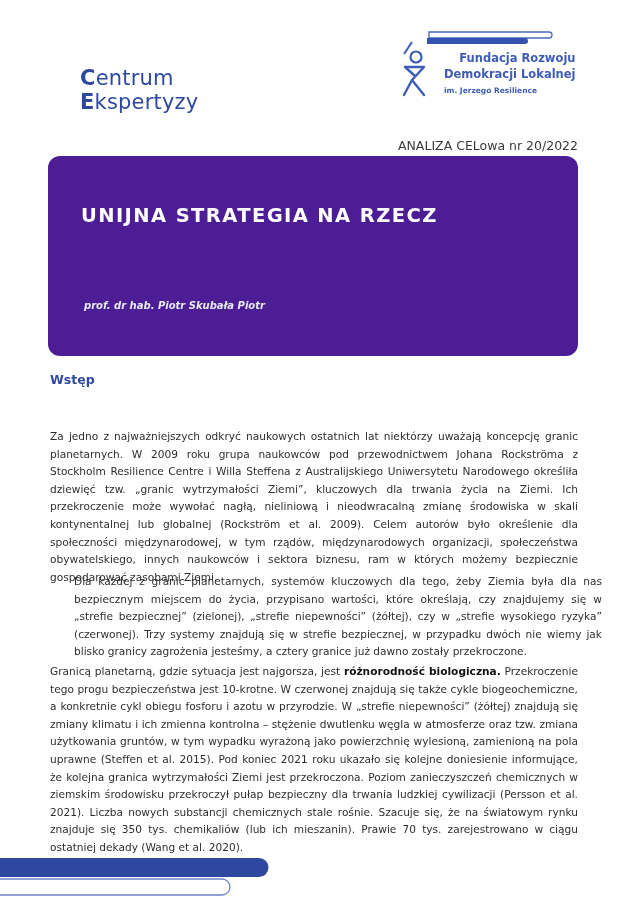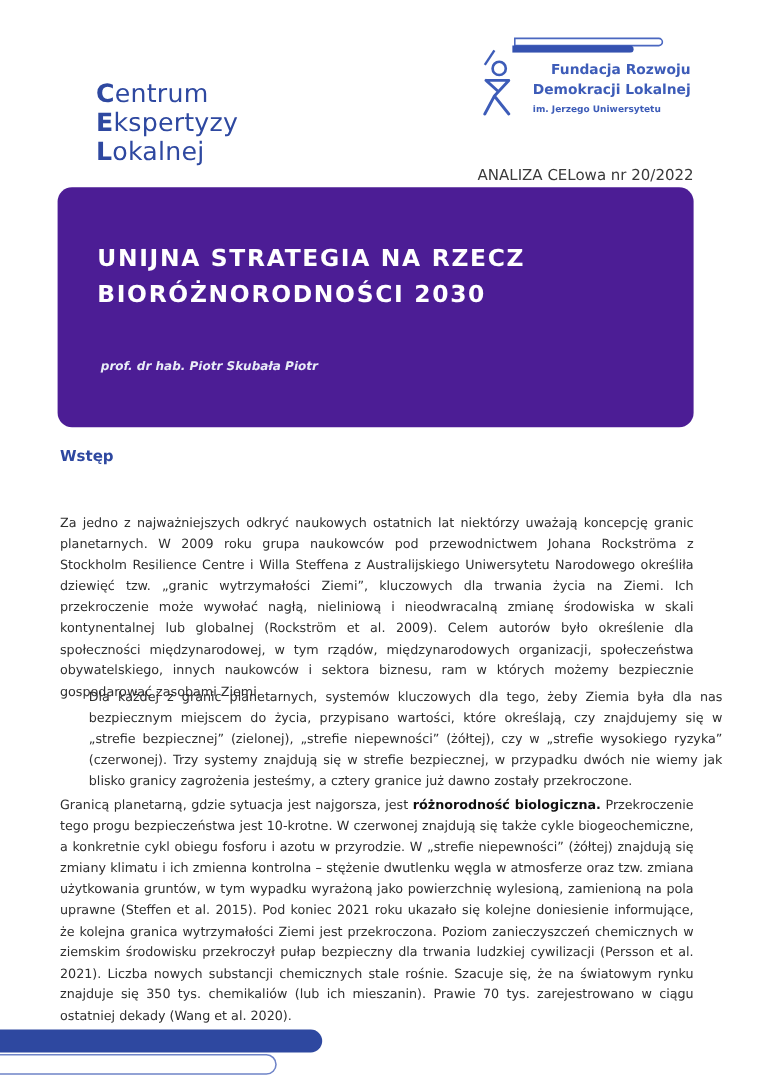--- a/index.html
+++ b/index.html
@@ -31,46 +31,44 @@
   .body b { color: #111; }
 
   .deco { position: absolute; left: 0; top: 855px; width: 300px; height: 45px; }
 </style>
 </head>
 <body>
 
 <div class="logo-cel">
   <div><b>C</b><span>entrum</span></div>
   <div><b>E</b><span>kspertyzy</span></div>
-  <div><b>L</b><span>okalnej</span></div>
 </div>
 
 <div class="logo-fundacja">
   <svg class="bars" viewBox="0 0 130 14">
     <path d="M4 2 H124 a3 3 0 0 1 0 6 H4 Z" fill="none" stroke="#4a67c0" stroke-width="1.3"></path>
     <path d="M2 8 H100 a3 3 0 0 1 0 6 H2 Z" fill="#3552b0"></path>
   </svg>
   <svg class="figure" viewBox="0 0 30 60">
     <line x1="4" y1="14" x2="12" y2="2" stroke="#3d5cb8" stroke-width="2"></line>
     <circle cx="16" cy="17" r="5.5" fill="none" stroke="#3d5cb8" stroke-width="2.2"></circle>
     <path d="M5 27 H24 L12 40 L24 55 M5 27 L15 36 M12 40 L4 55" fill="none" stroke="#3d5cb8" stroke-width="2.4" stroke-linejoin="round" stroke-linecap="round"></path>
   </svg>
   <div class="f-name">
     <div>Fundacja Rozwoju</div>
     <div>Demokracji Lokalnej</div>
   </div>
-  <div class="f-sub">im. Jerzego Uniwersytetu</div>
+  <div class="f-sub">im. Jerzego Resilience</div>
 </div>
 
 <div class="analiza">ANALIZA CELowa nr 20/2022</div>
 
 <div class="banner">
   <div class="title">
     <div>UNIJNA STRATEGIA NA RZECZ</div>
-    <div>BIORÓŻNORODNOŚCI 2030</div>
   </div>
   <div class="author">prof. dr hab. Piotr Skubała Piotr</div>
 </div>
 
 <div class="section-h">Wstęp</div>
 
 <p class="body p1">Za jedno z najważniejszych odkryć naukowych ostatnich lat niektórzy uważają koncepcję granic planetarnych. W 2009 roku grupa naukowców pod przewodnictwem Johana Rockströma z Stockholm Resilience Centre i Willa Steffena z Australijskiego Uniwersytetu Narodowego określiła dziewięć tzw. „granic wytrzymałości Ziemi”, kluczowych dla trwania życia na Ziemi. Ich przekroczenie może wywołać nagłą, nieliniową i nieodwracalną zmianę środowiska w skali kontynentalnej lub globalnej (Rockström et al. 2009). Celem autorów było określenie dla społeczności międzynarodowej, w tym rządów, międzynarodowych organizacji, społeczeństwa obywatelskiego, innych naukowców i sektora biznesu, ram w których możemy bezpiecznie gospodarować zasobami Ziemi.</p>
 <p class="body p2">Dla każdej z granic planetarnych, systemów kluczowych dla tego, żeby Ziemia była dla nas bezpiecznym miejscem do życia, przypisano wartości, które określają, czy znajdujemy się w „strefie bezpiecznej” (zielonej), „strefie niepewności” (żółtej), czy w „strefie wysokiego ryzyka” (czerwonej). Trzy systemy znajdują się w strefie bezpiecznej, w przypadku dwóch nie wiemy jak blisko granicy zagrożenia jesteśmy, a cztery granice już dawno zostały przekroczone.</p>
 <p class="body p3"><span>Granicą planetarną, gdzie sytuacja jest najgorsza, jest </span><b>różnorodność biologiczna.</b><span> Przekroczenie tego progu bezpieczeństwa jest 10-krotne. W czerwonej znajdują się także cykle biogeochemiczne, a konkretnie cykl obiegu fosforu i azotu w przyrodzie. W „strefie niepewności” (żółtej) znajdują się zmiany klimatu i ich zmienna kontrolna – stężenie dwutlenku węgla w atmosferze oraz tzw. zmiana użytkowania gruntów, w tym wypadku wyrażoną jako powierzchnię wylesioną, zamienioną na pola uprawne (Steffen et al. 2015). Pod koniec 2021 roku ukazało się kolejne doniesienie informujące, że kolejna granica wytrzymałości Ziemi jest przekroczona. Poziom zanieczyszczeń chemicznych w ziemskim środowisku przekroczył pułap bezpieczny dla trwania ludzkiej cywilizacji (Persson et al. 2021). Liczba nowych substancji chemicznych stale rośnie. Szacuje się, że na światowym rynku znajduje się 350 tys. chemikaliów (lub ich mieszanin). Prawie 70 tys. zarejestrowano w ciągu ostatniej dekady (Wang et al. 2020).</span></p>
 

